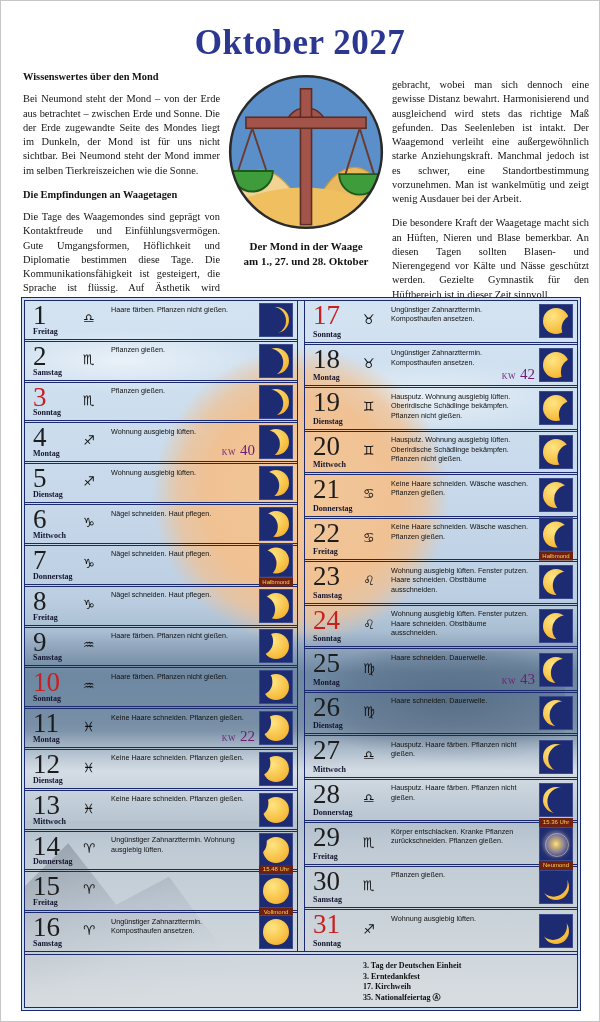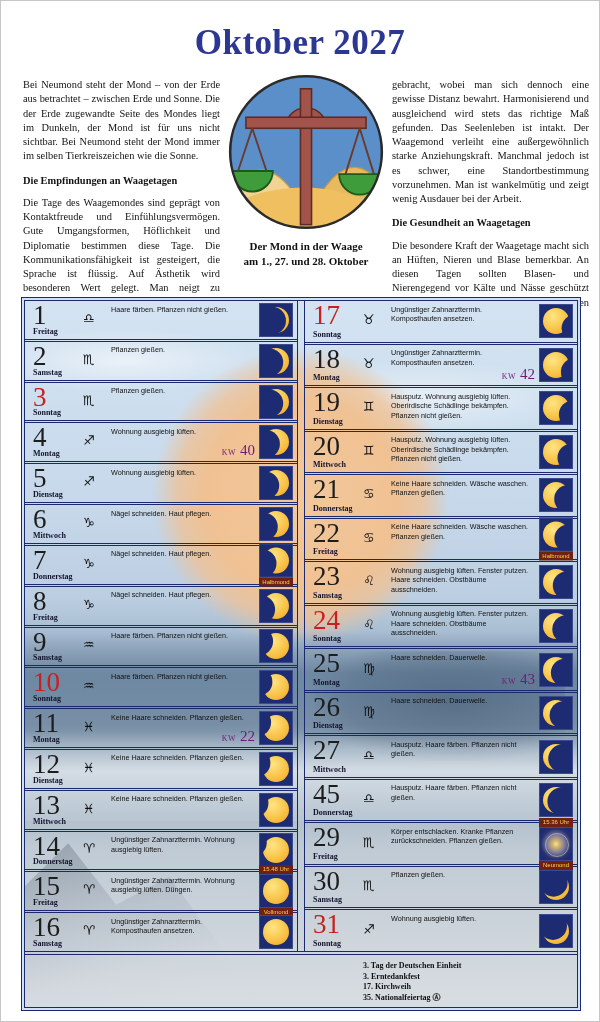--- a/index.html
+++ b/index.html
@@ -77,20 +77,21 @@
   .fnote{font-size:6.4px;}
 </style>
 </head>
 <body>
 
 <div class="page">
 
   <h1 class="page-title">Oktober 2027</h1>
 
   <div class="icol left">
+    <h2>Wissenswertes über den Mond</h2>
     <p>Bei Neumond steht der Mond – von der Erde aus betrachtet – zwischen Erde und Sonne. Die der Erde zugewandte Seite des Mondes liegt im Dunkeln, der Mond ist für uns nicht sichtbar. Bei Neumond steht der Mond immer im selben Tierkreiszeichen wie die Sonne.</p>
     <h2>Die Empfindungen an Waagetagen</h2>
     <p>Die Tage des Waagemondes sind geprägt von Kontaktfreude und Einfühlungsvermögen. Gute Umgangsformen, Höflichkeit und Diplomatie bestimmen diese Tage. Die Kommunikationsfähigkeit ist gesteigert, die Sprache ist flüssig. Auf Ästhetik wird besonderen Wert gelegt. Man neigt zu künstlerischer Betätigung. Gefühle werden zum Ausdruck</p>
   </div>
 
   <div class="center-art">
     <svg viewBox="0 0 100 100" width="158" height="158" aria-hidden="true">
       <defs>
           <clipPath id="cclip">
             <circle cx="50" cy="50" r="48"></circle>
@@ -112,21 +113,20 @@
       <circle cx="50" cy="50" r="48" fill="none" stroke="#2a2a2a" stroke-width="1.6"></circle>
     </svg>
     <div class="cap">
       <span>Der Mond in der Waage</span><br>
       <span>am 1., 27. und 28. Oktober</span>
     </div>
   </div>
 
   <div class="icol right">
     <p>gebracht, wobei man sich dennoch eine gewisse Distanz bewahrt. Harmonisierend und ausgleichend wird stets das richtige Maß gefunden. Das Seelenleben ist intakt. Der Waagemond verleiht eine außergewöhnlich starke Anziehungskraft. Manchmal jedoch ist es schwer, eine Standortbestimmung vorzunehmen. Man ist wankelmütig und zeigt wenig Ausdauer bei der Arbeit.</p>
-    <h2>Die Gesundheit an Waagetagen</h2>
     <p>Die besondere Kraft der Waagetage macht sich an Hüften, Nieren und Blase bemerkbar. An diesen Tagen sollten Blasen- und Nierengegend vor Kälte und Nässe geschützt werden. Gezielte Gymnastik für den Hüftbereich ist in dieser Zeit sinnvoll.</p>
   </div>
 
   <div class="calbox">
     <div class="bgl bg-base"></div>
     <div class="bgl bg-clouds"></div>
     <div class="bgl bg-moonglow"></div>
     <div class="bgl bg-sea"></div>
     <div class="bgl bg-cliff"></div>
     <div class="bgl bg-mist"></div>
@@ -316,21 +316,20 @@
                 <div class="mdisc"></div>
                 <div class="msh" style="transform: translate(-23.2px, -7.4px);"></div>
               </div>
             </div>
           </div>
           <div class="sep"></div>
           <div class="row">
             <div class="num">15</div>
             <div class="wd">Freitag</div>
             <div class="zo">♈</div>
-            <div class="adv">Ungünstiger Zahnarzttermin. Wohnung ausgiebig lüften. Düngen.</div>
             <div class="moonwrap">
               <div class="mbar">15.48 Uhr</div>
               <div class="mbox">
                 <div class="mdisc"></div>
               </div>
               <div class="mbar">Vollmond</div>
             </div>
           </div>
           <div class="sep"></div>
           <div class="row">
@@ -487,21 +486,21 @@
             <div class="adv">Hausputz. Haare färben. Pflanzen nicht gießen.</div>
             <div class="moonwrap">
               <div class="mbox">
                 <div class="mdisc"></div>
                 <div class="msh" style="transform: translate(6.2px, 1.6px);"></div>
               </div>
             </div>
           </div>
           <div class="sep"></div>
           <div class="row">
-            <div class="num">45</div>
+            <div class="num">28</div>
             <div class="wd">Donnerstag</div>
             <div class="zo">♎</div>
             <div class="adv">Hausputz. Haare färben. Pflanzen nicht gießen.</div>
             <div class="moonwrap">
               <div class="mbox">
                 <div class="mdisc"></div>
                 <div class="msh" style="transform: translate(5.4px, 1.4px);"></div>
               </div>
             </div>
           </div>

